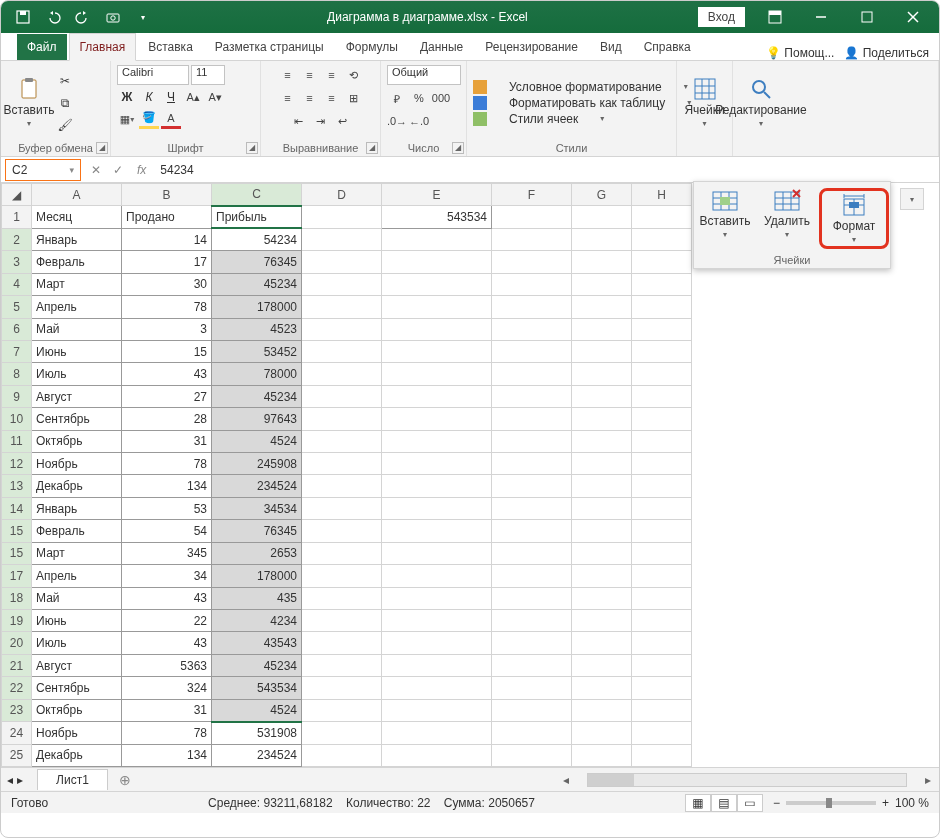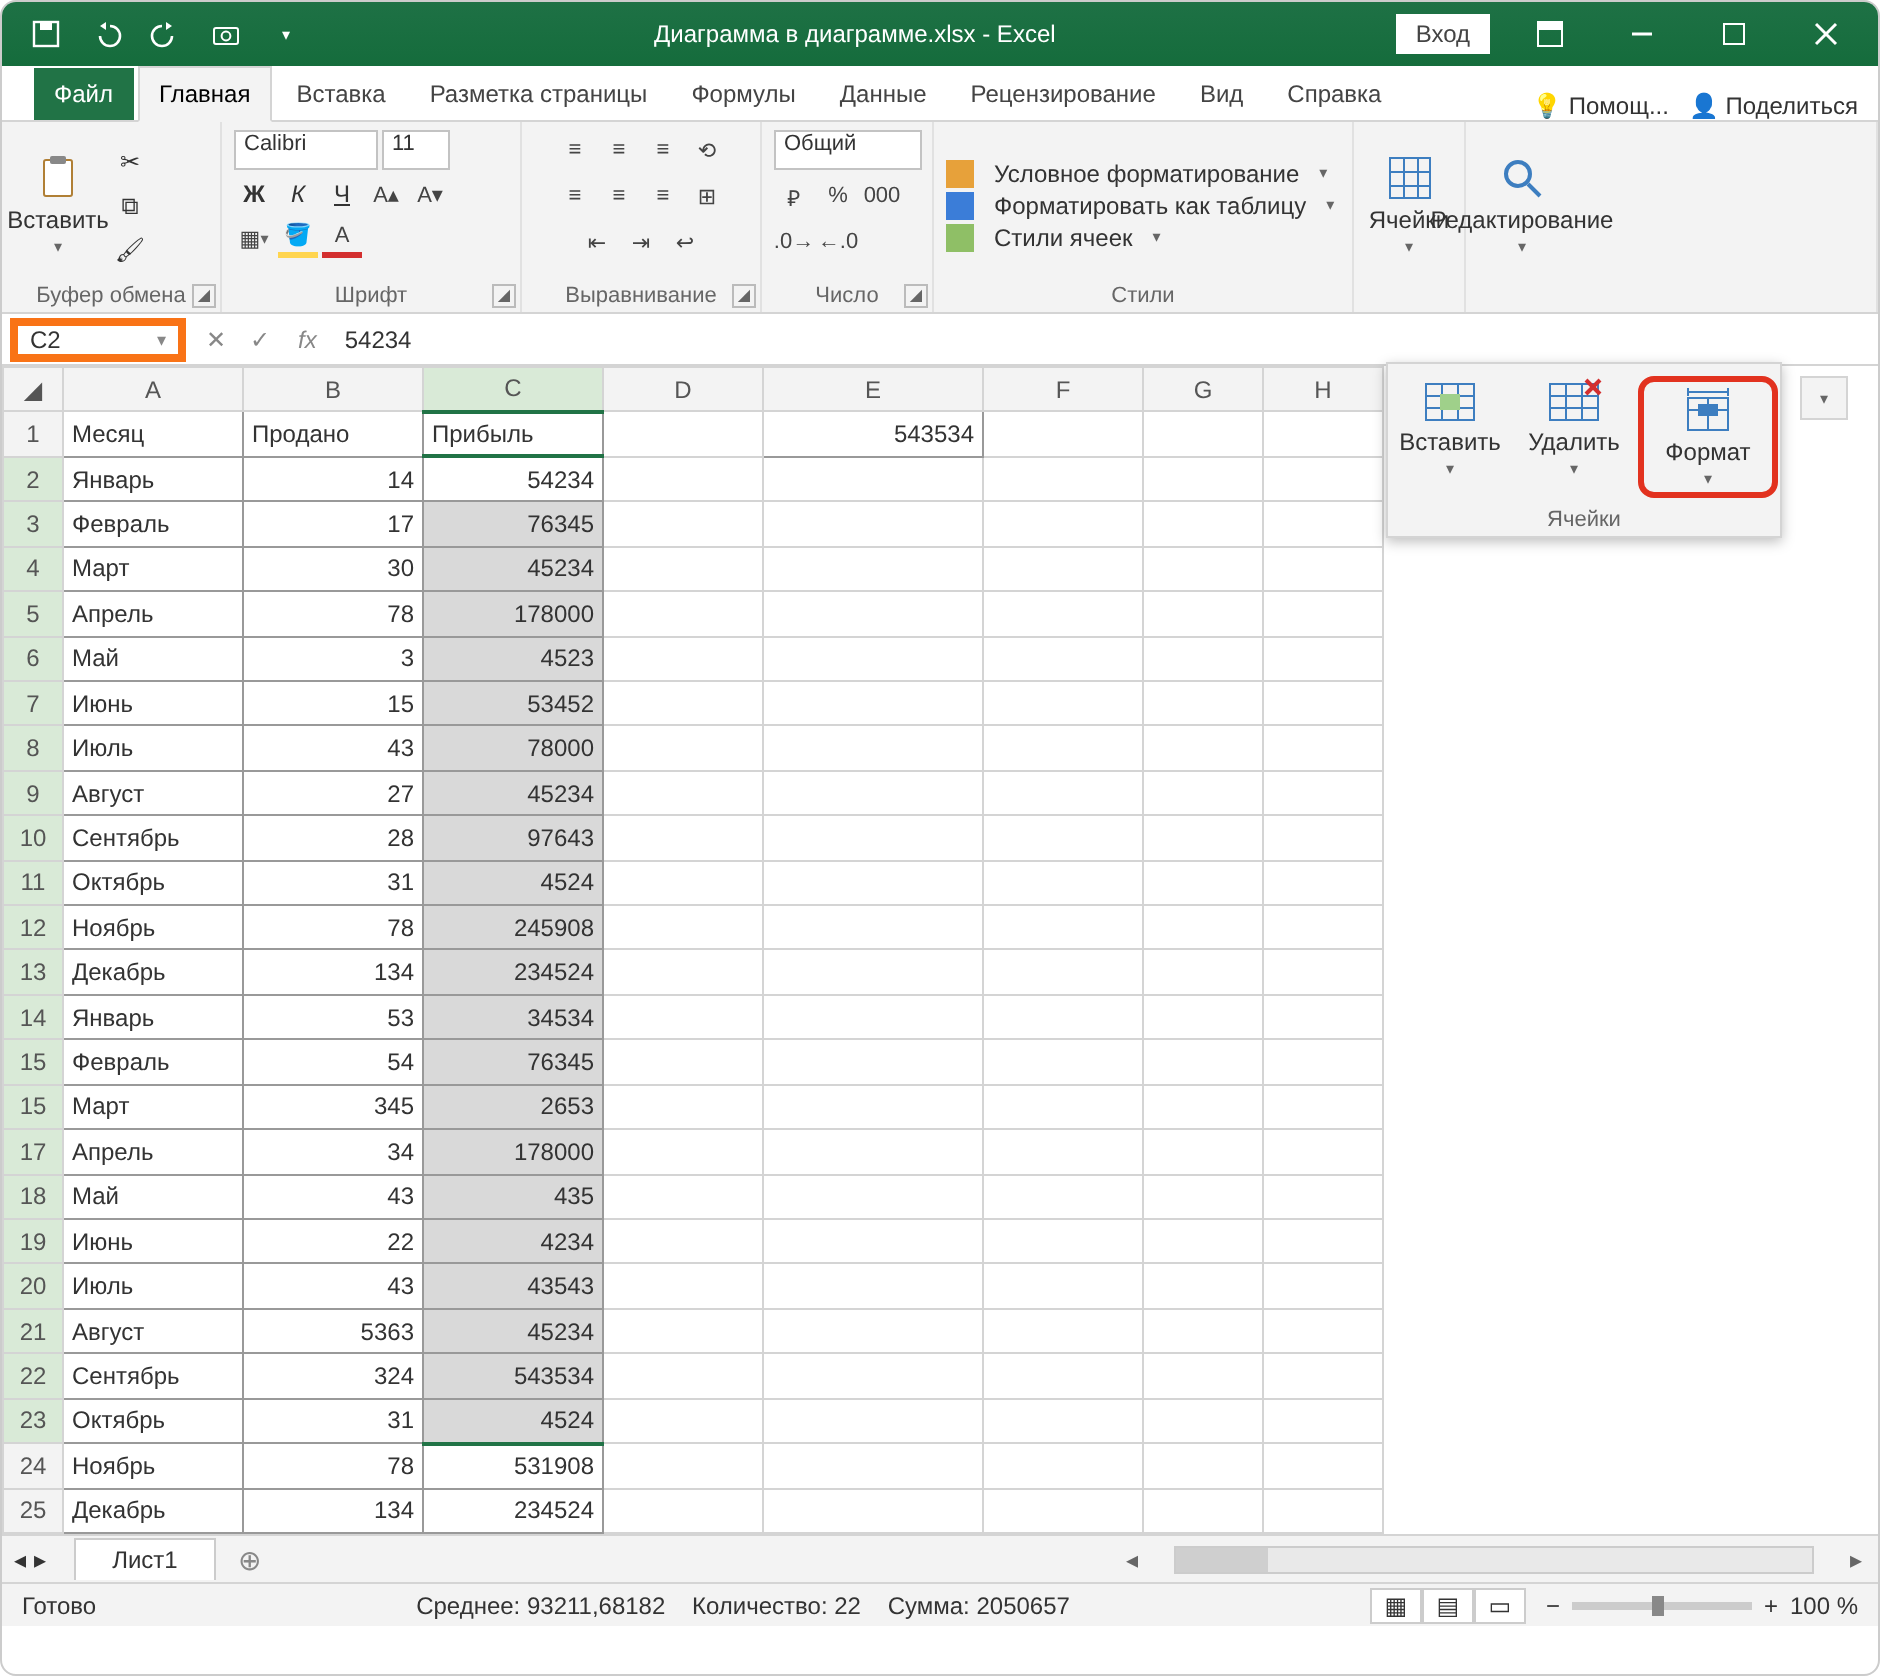--- a/index.html
+++ b/index.html
@@ -8,50 +8,50 @@
 .qat{display:flex;align-items:center;gap:2px;padding-left:8px;}
 .qat .qb{width:28px;height:28px;display:flex;align-items:center;justify-content:center;}
 .qat svg{width:16px;height:16px;}
 .title-center{flex:1;text-align:center;font-size:12px;color:#fff;white-space:nowrap;overflow:hidden;}
 .title-right{display:flex;align-items:center;gap:2px;padding-right:4px;}
 .title-right .sbtn{width:44px;height:28px;display:flex;align-items:center;justify-content:center;}
 .signin{background:#fff;color:#444;padding:3px 10px;font-size:12px;margin-right:6px;}
 .ribbon-tabs{height:28px;background:#fff;display:flex;align-items:flex-end;border-bottom:1px solid #d4d4d4;padding-left:16px;gap:2px;}
 .rtab{padding:6px 10px;font-size:12px;color:#444;cursor:pointer;}
 .rtab.file{background:#217346;color:#fff;}
-.rtab.active{background:#f3f3f3;border:1px solid #d4d4d4;border-bottom:1px solid #f3f3f3;color:#000000;margin-bottom:-1px;}
+.rtab.active{background:#f3f3f3;border:1px solid #d4d4d4;border-bottom:1px solid #f3f3f3;color:#7f1d1d;margin-bottom:-1px;}
 .ribbon-right{margin-left:auto;display:flex;align-items:center;gap:10px;padding-right:10px;color:#555;}
 .ribbon{height:96px;background:#f3f3f3;display:flex;border-bottom:1px solid #d4d4d4;}
 .rgroup{border-right:1px solid #e1e1e1;padding:4px 6px 2px;display:flex;flex-direction:column;justify-content:space-between;position:relative;}
 .rgroup .glabel{text-align:center;font-size:11px;color:#666;padding-top:2px;}
 .rgroup .gbody{flex:1;display:flex;align-items:center;gap:4px;}
 .dlaunch{position:absolute;right:2px;bottom:2px;width:12px;height:12px;border:1px solid #bbb;font-size:8px;line-height:10px;text-align:center;color:#666;}
 .bigbtn{display:flex;flex-direction:column;align-items:center;justify-content:center;width:44px;height:70px;gap:2px;font-size:11px;color:#444;}
 .bigbtn svg{width:24px;height:24px;}
 .minibtns{display:flex;flex-direction:column;gap:2px;}
 .minibtns .mb{width:20px;height:20px;border:1px solid transparent;display:flex;align-items:center;justify-content:center;}
 .fontrow{display:flex;gap:2px;align-items:center;}
 .fontname{width:72px;height:20px;border:1px solid #c3c3c3;background:#fff;padding:0 4px;font-size:11px;}
 .fontsize{width:34px;height:20px;border:1px solid #c3c3c3;background:#fff;padding:0 4px;font-size:11px;}
 .iconbtn{width:20px;height:20px;display:flex;align-items:center;justify-content:center;font-size:11px;color:#444;}
 .stylesbody{display:flex;flex-direction:column;gap:2px;font-size:11px;color:#444;white-space:nowrap;}
-.stylesbody .srow{display:flex;align-items:center;gap:10px;}
+.stylesbody .srow{display:flex;align-items:center;gap:22px;}
 .stylesbody svg{width:14px;height:14px;}
 
 .cells-pop{position:absolute;right:48px;top:180px;width:198px;height:88px;background:#f3f3f3;border:1px solid #d4d4d4;box-shadow:0 2px 6px rgba(0,0,0,0.25);z-index:50;display:flex;flex-direction:column;}
 .cells-pop .cbody{flex:1;display:flex;justify-content:space-around;align-items:flex-start;padding-top:6px;}
 .cells-pop .cbtn{display:flex;flex-direction:column;align-items:center;gap:2px;font-size:11px;color:#444;width:60px;}
 .cells-pop .cbtn svg{width:28px;height:24px;}
 .cells-pop .clabel{text-align:center;font-size:11px;color:#666;padding:2px 0;}
 .cells-pop .highlight{border:3px solid #e2321f;border-radius:8px;padding:2px;}
 .cells-pop .overflow{position:absolute;right:-34px;top:6px;width:24px;height:22px;background:#f3f3f3;border:1px solid #d4d4d4;display:flex;align-items:center;justify-content:center;}
 
 .edit-area{display:flex;height:calc(100% - 32px - 28px - 96px - 24px - 22px);flex-direction:column;}
 .fbar{height:26px;display:flex;align-items:center;border-bottom:1px solid #d4d4d4;background:#fff;}
-.namebox{width:88px;height:22px;border:4px solid #f97316;margin:0 4px;padding:0 6px;font-size:12px;display:flex;align-items:center;justify-content:space-between;background:#fff;}
+.namebox{width:76px;height:22px;border:1px solid #f97316;margin:0 4px;padding:0 6px;font-size:12px;display:flex;align-items:center;justify-content:space-between;background:#fff;}
 .namebox .dd{color:#888;font-size:9px;}
 .fbar .fx{padding:0 8px;color:#888;font-style:italic;}
 .fbar .fbtn{width:22px;text-align:center;color:#888;}
 .fbar .finput{flex:1;padding:0 6px;}
 
 .grid-wrap{flex:1;overflow:hidden;display:flex;position:relative;}
 .sheet{border-collapse:collapse;table-layout:fixed;}
 .sheet th,.sheet td{border:1px solid #d4d4d4;height:20px;font-size:12px;padding:0 4px;white-space:nowrap;overflow:hidden;}
 .sheet th{background:#f3f3f3;color:#555;font-weight:normal;text-align:center;}
 .sheet .rowh{background:#f3f3f3;text-align:center;width:30px;color:#555;}

